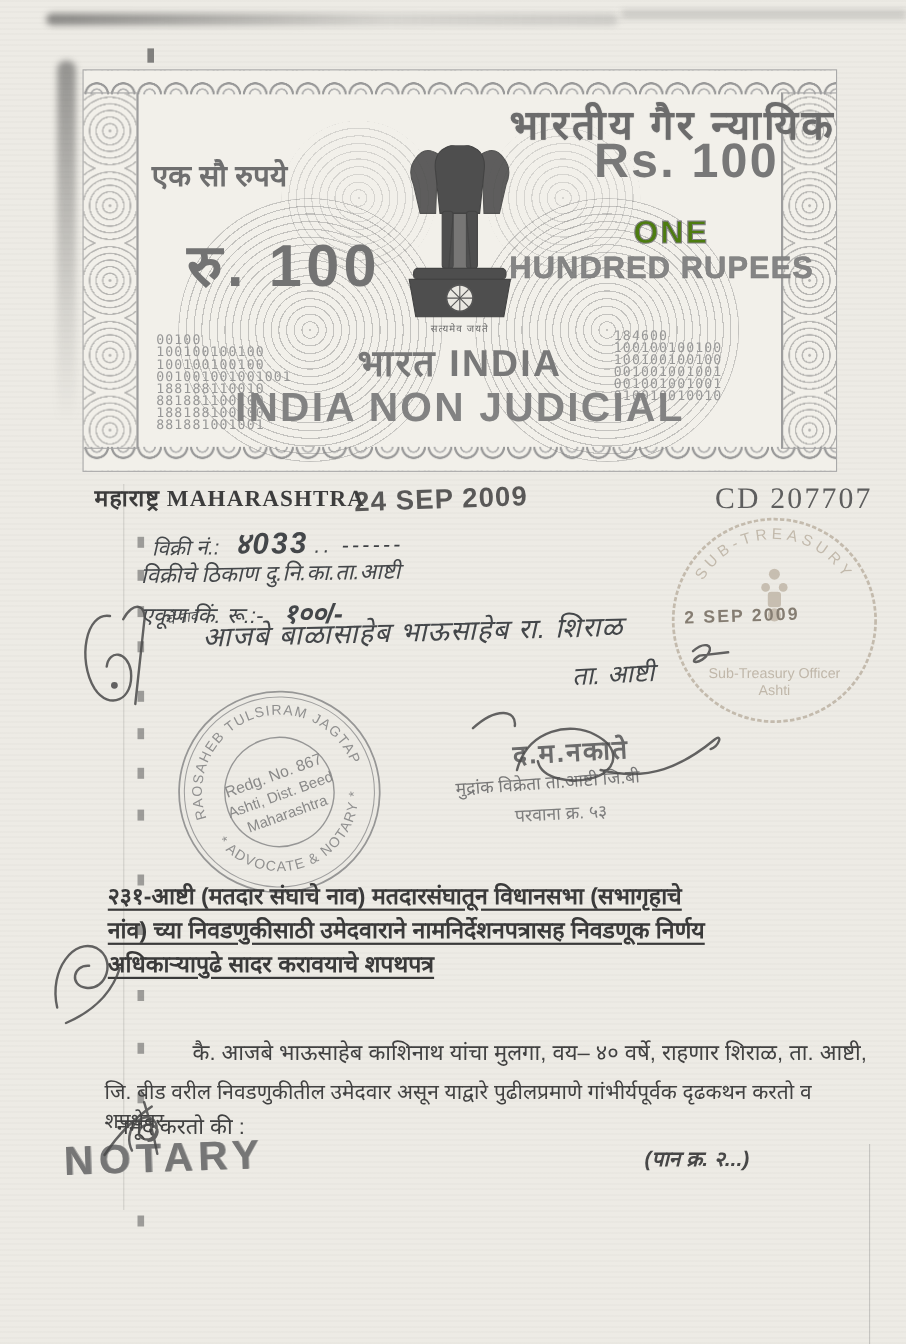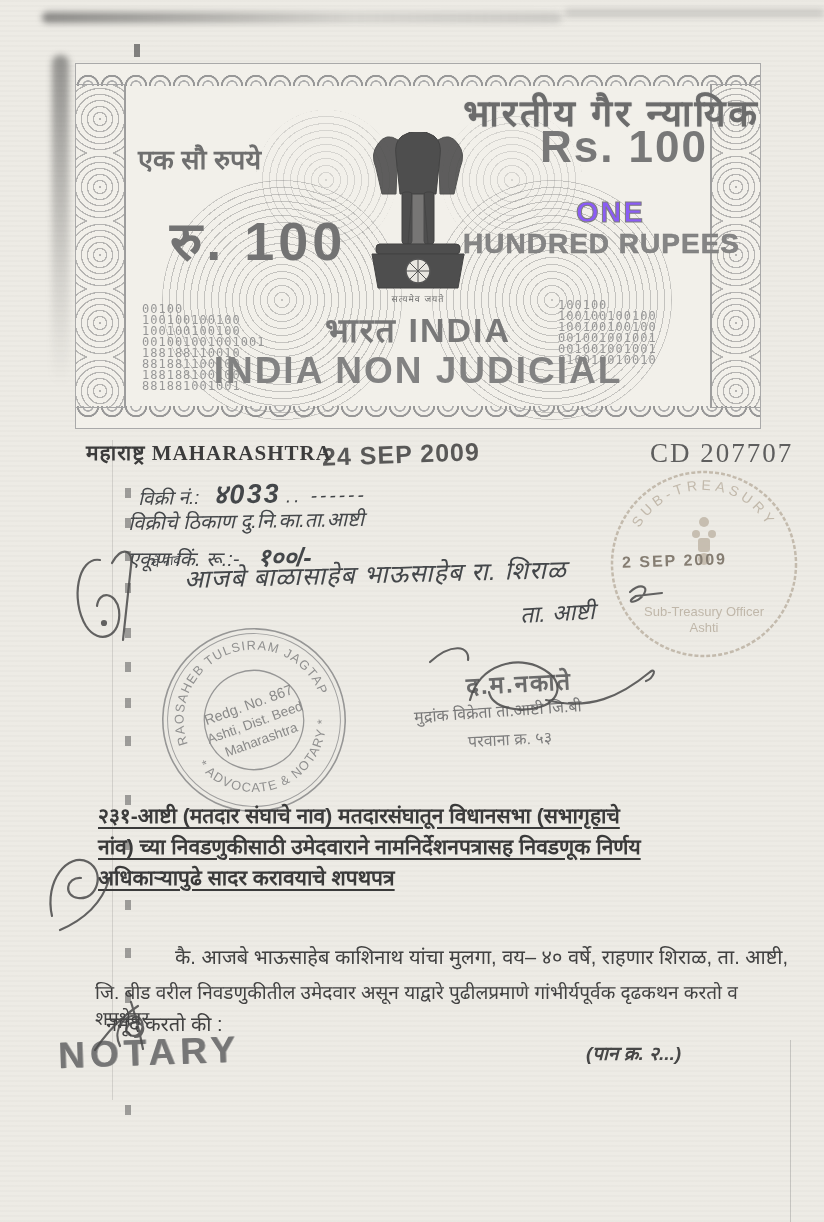--- a/index.html
+++ b/index.html
@@ -38,21 +38,21 @@
     background-size:48px 68px;border-top:1px solid #a5a5a5;border-bottom:1px solid #a5a5a5;}
   .side-band.left{left:0;border-right:2px solid #9d9d9d;}
   .side-band.right{right:0;border-left:2px solid #9d9d9d;}
   .rosette{position:absolute;border-radius:50%;
     background-image:repeating-radial-gradient(circle, rgba(125,125,125,.4) 0 1px, transparent 1px 7px);}
   .stamp-title{left:0;right:0;top:22px;text-align:right;font-size:37px;font-weight:bold;
     color:#6c6c6c;letter-spacing:3px;text-shadow:0 0 1px #999;}
   .amt-words-hi{left:62px;top:76px;font-size:27px;font-weight:bold;color:#6f6f6f;}
   .amt-en{right:52px;top:58px;font-size:44px;font-weight:bold;color:#787878;letter-spacing:2px;margin-left:36px;}
   .amt-hi{left:94px;top:138px;font-size:54px;font-weight:bold;color:#737373;letter-spacing:4px;}
-  .one{left:500px;top:132px;font-size:29px;font-weight:bold;color:#8b5cf6;letter-spacing:2px;
+  .one{left:500px;top:132px;font-size:29px;font-weight:bold;color:#4d7c0f;letter-spacing:2px;
     -webkit-text-stroke:1px #7d7d7d;}
   .hundred{right:20px;top:164px;font-size:28px;font-weight:bold;color:#858585;letter-spacing:1px;
     -webkit-text-stroke:.5px #777;}
   .motto{left:0;right:0;top:228px;text-align:center;font-size:9px;color:#6a6a6a;letter-spacing:1px;}
   .country{left:0;right:0;top:242px;text-align:center;font-size:34px;font-weight:bold;color:#787878;letter-spacing:2px;z-index:4;}
   .category{left:0;right:0;top:286px;text-align:center;font-size:37px;font-weight:bold;color:#828282;letter-spacing:2px;z-index:4;}
   .micro{font-family:"DejaVu Sans Mono", monospace;font-size:12px;line-height:11px;
     letter-spacing:1px;color:#979797;z-index:2;white-space:pre;}
   .micro.left{left:66px;top:240px;}
   .micro.right{left:482px;top:236px;}
@@ -164,21 +164,21 @@
       <g stroke="#555" stroke-width="1">
         <line x1="66" y1="127" x2="66" y2="151"></line>
           <line x1="54" y1="139" x2="78" y2="139"></line>
         <line x1="58" y1="131" x2="74" y2="147"></line>
           <line x1="74" y1="131" x2="58" y2="147"></line>
       </g>
     </svg>
     <div class="abs motto">सत्यमेव जयते</div>
 
     <div class="abs micro left"><span>00100</span><br><span>100100100100</span><br><span>100100100100</span><br><span>001001001001001</span><br><span>188188110010</span><br><span>881881100100</span><br><span>188188100100</span><br><span>881881001001</span></div>
-    <div class="abs micro right"><span>100100</span><br><span>100100100100</span><br><span>100100100100</span><br><span>001001001001</span><br><span>001001001001</span><br><span>010010010010</span></div>
+    <div class="abs micro right"><span>184600</span><br><span>100100100100</span><br><span>100100100100</span><br><span>001001001001</span><br><span>001001001001</span><br><span>010010010010</span></div>
 
     <div class="abs country">भारत INDIA</div>
     <div class="abs category">INDIA NON JUDICIAL</div>
   </div>
 
   <div class="abs state-line">
     <span>महाराष्ट्र</span>
     <span>MAHARASHTRA</span>
   </div>
   <div class="abs date-stamp">24 SEP 2009</div>

